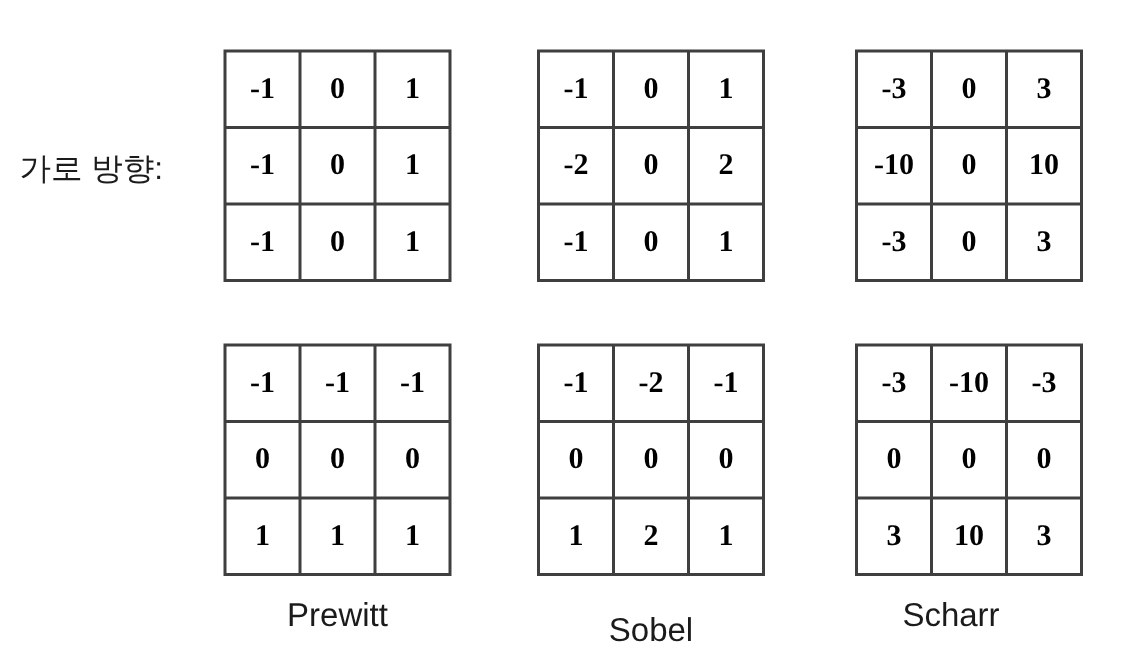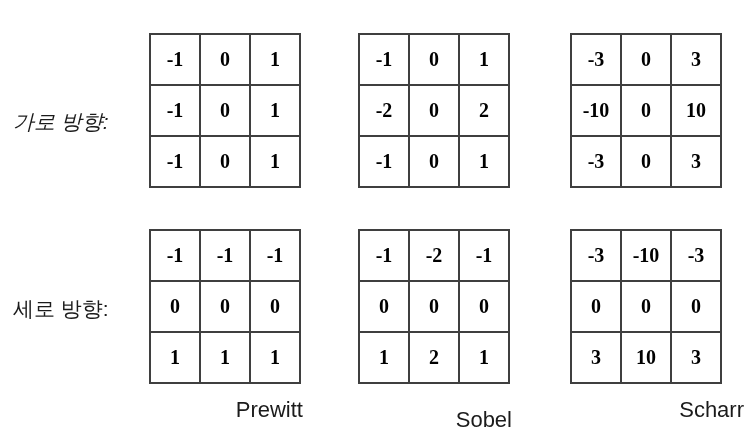--- a/index.html
+++ b/index.html
@@ -11,21 +11,21 @@
     font-family: "Liberation Sans", sans-serif;
     overflow: hidden;
   }
   .row-label {
     position: absolute;
     left: 13px;
     font-size: 21px;
     color: #1b1b1b;
     white-space: nowrap;
   }
-  .row-label.r1 { top: 108px; font-style: italic; }
+  .row-label.r1 { top: 98px; }
   .row-label.r2 { top: 295px; }
   .matrix {
     position: absolute;
     display: grid;
     grid-template-columns: repeat(3, 48px);
     grid-template-rows: repeat(3, 49px);
     gap: 2px;
     padding: 2px;
     background: #3f3f3f;
   }
@@ -41,35 +41,34 @@
     justify-content: center;
     font-family: "Liberation Serif", serif;
     font-weight: bold;
     font-size: 20px;
     color: #000000;
   }
   .caption {
     position: absolute;
     top: 397px;
     width: 156px;
-    text-align: right;
+    text-align: center;
     font-size: 22px;
     color: #1b1b1b;
   }
   .caption.c1 { left: 147px; }
   .caption.c2 { left: 356px; margin-top: 10px; }
-  .caption.c3 { left: 588px; }
+  .caption.c3 { left: 556px; }
 </style>
 </head>
 <body>
 
 <div class="canvas">
 
   <div class="row-label r1">가로 방향:</div>
-  <div class="row-label r2">세로 방향:</div>
 
   <div class="matrix r1 c1">
     <div class="cell">-1</div>
     <div class="cell">0</div>
     <div class="cell">1</div>
     <div class="cell">-1</div>
     <div class="cell">0</div>
     <div class="cell">1</div>
     <div class="cell">-1</div>
     <div class="cell">0</div>

